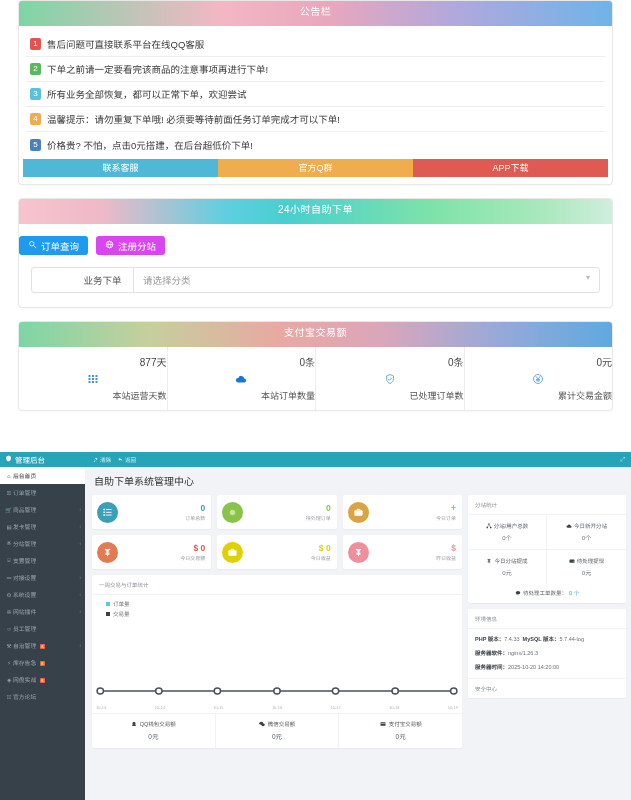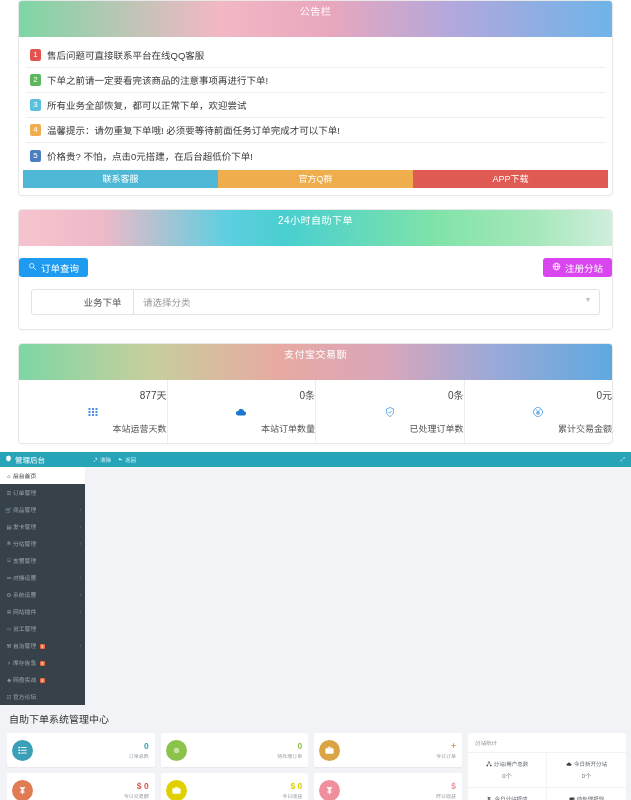--- a/index.html
+++ b/index.html
@@ -21,21 +21,21 @@
   }
   .panel {
     border:1px solid #e8e8e8;
     border-radius:4px;
     background:#fff;
     margin-bottom:13px;
     overflow:hidden;
     box-shadow:0 1px 2px rgba(0,0,0,.03);
   }
   .panel-head {
-    height:36px; line-height:21px;
+    height:25px; line-height:21px;
     text-align:center;
     color:#ffffff;
     font-size:10px;
     letter-spacing:.5px;
   }
   .grad-notice { background:linear-gradient(90deg,#7ed6a5 0%,#f3b7c4 34%,#e9a7bd 52%,#b0a8dd 74%,#6fb4e8 100%); }
   .grad-order  { background:linear-gradient(90deg,#f6c4ce 0%,#efb9c8 14%,#5ecfe0 35%,#49cfd0 45%,#7fe3a8 70%,#a9e8bc 88%,#cfeedd 100%); }
   .grad-stats  { background:linear-gradient(90deg,#7ed6a5 0%,#c6cf9d 22%,#e8a9a2 44%,#d9a6bb 62%,#9aa9d8 80%,#5fa9e0 100%); }
 
   .notice-body { padding:6px 7px 0 7px; }
@@ -60,21 +60,21 @@
 
   .notice-btns { display:flex; margin:2px 0 7px 0; padding:0 4px; }
   .nbtn {
     flex:1; height:18px; line-height:18px;
     text-align:center; color:#fff; font-size:9px;
     cursor:pointer;
   }
   .nbtn-a{background:#4fb8d6;} .nbtn-b{background:#f0ad4e;} .nbtn-c{background:#df5a52;}
 
   .order-body { padding:12px 0 0 0; }
-  .order-actions { display:flex; justify-content:space-between; gap:1px; padding-bottom:12px; }
+  .order-actions { display:flex; justify-content:flex-start; gap:8px; padding-bottom:12px; }
   .btn {
     display:flex; align-items:center; gap:4px;
     height:19px; padding:0 9px;
     border-radius:3px; color:#fff; font-size:9.5px;
     cursor:pointer; border:none;
   }
   .btn-blue{background:#1e9bf0;} .btn-orange{background:#d946ef;}
   .btn svg{width:9px;height:9px;fill:none;stroke:#fff;stroke-width:2;}
 
   .form-row {
@@ -116,21 +116,21 @@
   .adm-logo {
     width:85px; height:15px; display:flex; align-items:center; gap:3px;
     padding-left:5px; color:#fff; font-size:7.5px;
   }
   .adm-logo svg{width:7px;height:7px;fill:#fff;}
   .adm-tools { display:flex; align-items:center; gap:7px; padding-left:8px; color:#cdeff5; font-size:5.5px; }
   .adm-tool { display:flex; align-items:center; gap:2px; cursor:pointer; }
   .adm-tools svg{width:5px;height:5px;fill:#cdeff5;}
   .adm-right-ico { margin-left:auto; padding-right:6px; color:#cdeff5; font-size:6px; }
 
-  .adm-body { display:flex; height:334px;flex-direction:column; }
+  .adm-body { display:flex; height:334px; }
   .adm-side { width:85px; background:#37414a; flex:0 0 auto; }
   .side-item {
     display:flex; align-items:center;
     height:17px; padding-left:5px;
     color:#9aa4ad; font-size:5.8px;
     cursor:pointer; position:relative;
   }
   .side-item.active { background:#fff; color:#333; }
   .side-ico { width:8px; display:inline-block; text-align:center; font-size:5.5px; flex:0 0 auto; }
   .side-label { flex:1; }

